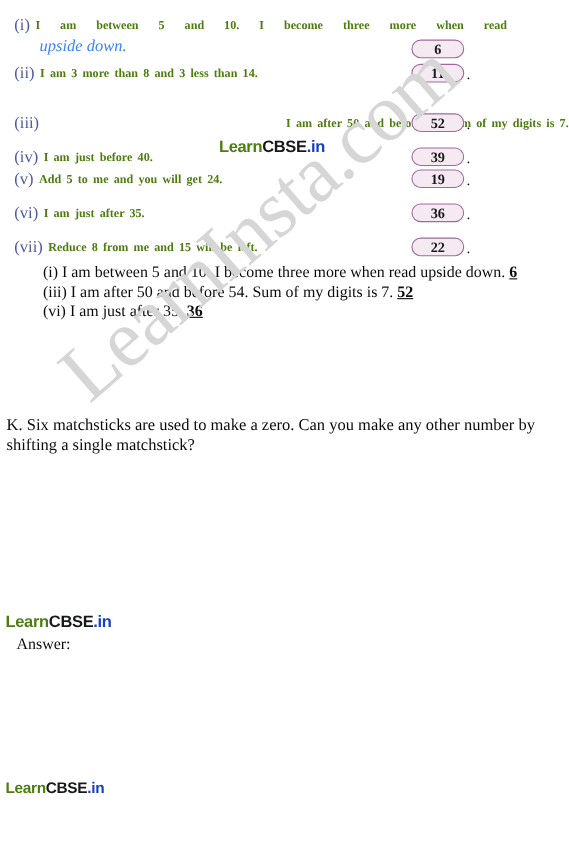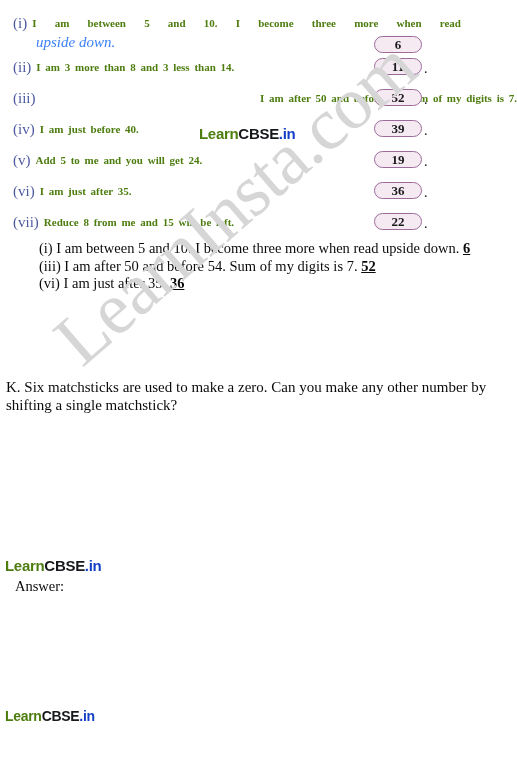--- a/index.html
+++ b/index.html
@@ -201,39 +201,39 @@
 
     <div class="q-row" style="margin-bottom:6px;">
       <div class="q-line">
         <span class="q-num">(i)</span>
         <span class="q-text justify">I am between 5 and 10. I become three more when read</span>
       </div>
       <div class="q-cont">upside down.</div>
       <div class="answer-pill" style="left:374px; top:22px;">6</div>
     </div>
 
-    <div class="q-row" style="margin-bottom:11px;">
+    <div class="q-row" style="margin-bottom:25px;">
       <div class="q-line">
         <span class="q-num">(ii)</span>
         <span class="q-text" style="word-spacing:2px;">I am 3 more than 8 and 3 less than 14.</span>
       </div>
       <div class="answer-pill" style="left:374px; top:0px;">11</div>
       <div class="pill-dot" style="left:424px; top:3px;">.</div>
     </div>
 
     <div class="q-row" style="margin-bottom:11px;">
       <div class="q-line">
         <span class="q-num">(iii)</span>
         <span class="q-text" style="word-spacing:2px;text-align:right;">I am after 50 and before 54. Sum of my digits is 7.</span>
       </div>
       <div class="answer-pill" style="left:374px; top:0px;">52</div>
       <div class="pill-dot" style="left:424px; top:3px;">.</div>
     </div>
 
-    <div class="q-row" style="margin-bottom:11px;">
+    <div class="q-row" style="">
       <div class="q-line">
         <span class="q-num">(iv)</span>
         <span class="q-text" style="word-spacing:2px;">I am just before 40.</span>
       </div>
       <div class="answer-pill" style="left:374px; top:0px;">39</div>
       <div class="pill-dot" style="left:424px; top:3px;">.</div>
     </div>
 
     <div class="q-row" style="margin-bottom:11px;">
       <div class="q-line">

